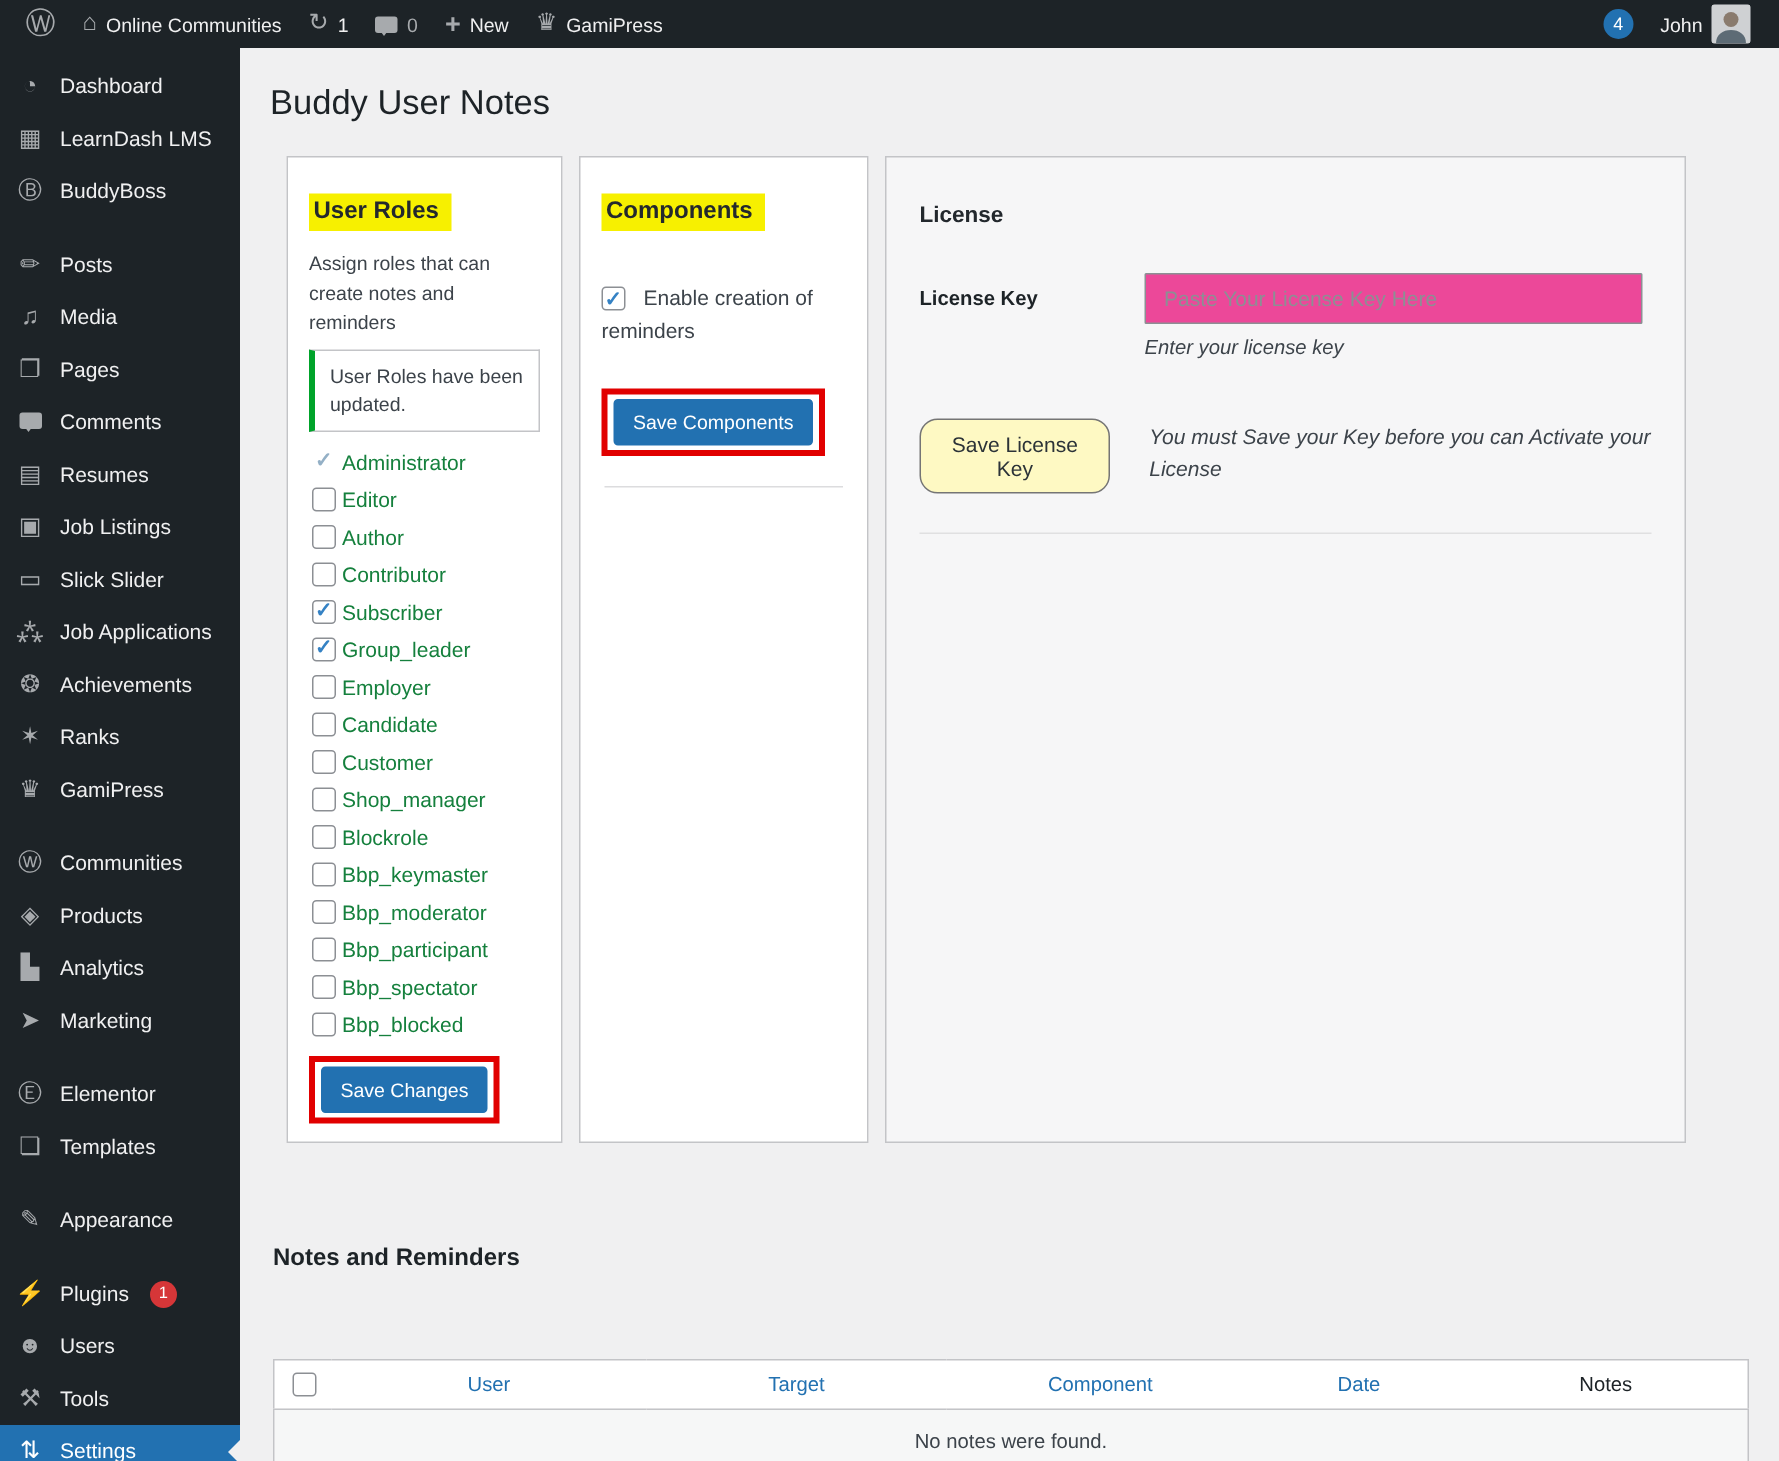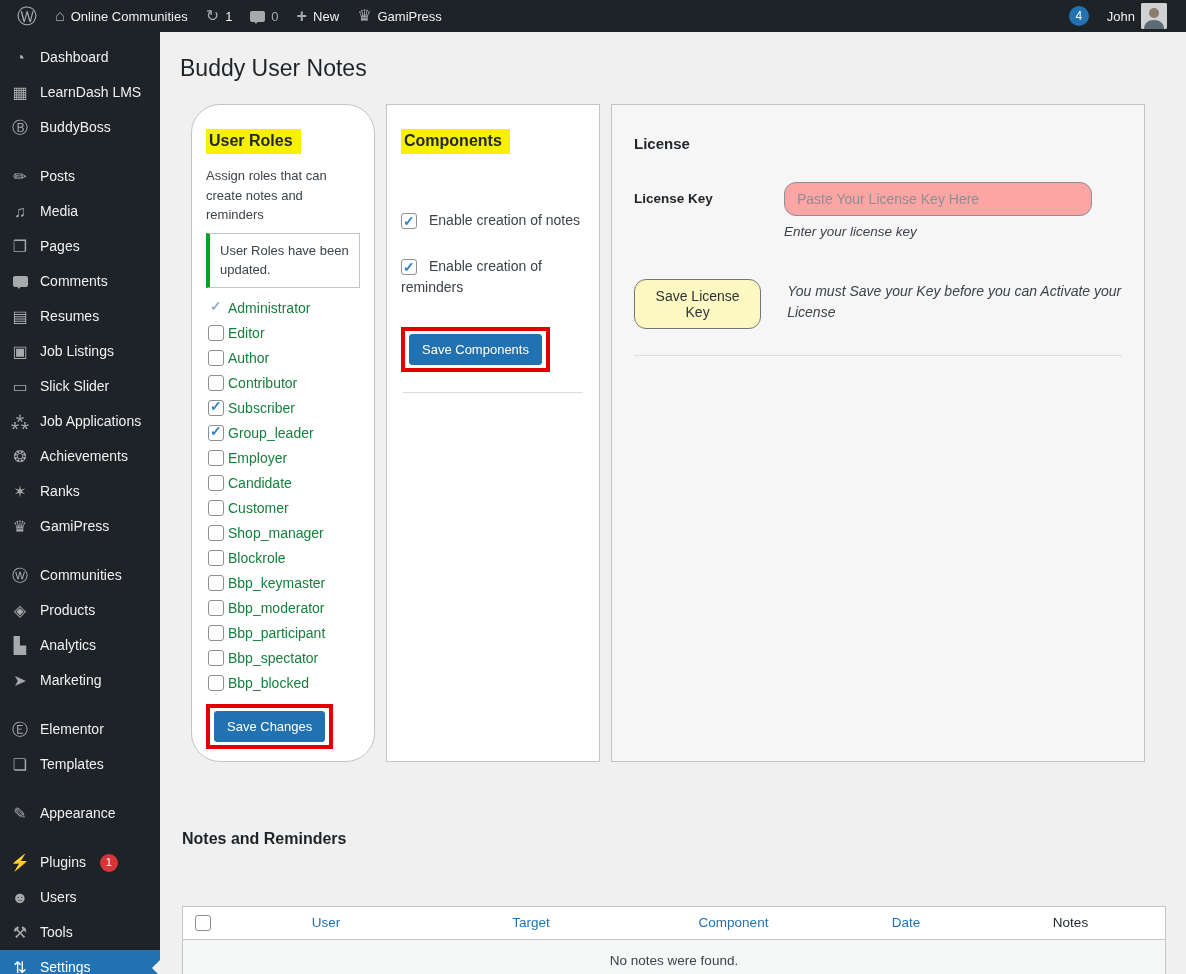--- a/index.html
+++ b/index.html
@@ -51,22 +51,22 @@
     font-size:11px; padding:0 5px; margin-left:4px;
   }
   .submenu { background:#2c3338; padding:8px 0 30px; margin-top:-14px; }
 
   
   .content { margin:32px 0 0 160px; padding:23px 20px 0 20px; width:1026px; }
   h1.page-title { font-size:23px; font-weight:400; margin:0 0 22px 0; color:#1d2327; }
 
   .panels { display:flex; gap:11px; margin-left:11px; align-items:stretch; }
   .panel { background:#fff; border:1px solid #c3c4c7; padding:12px 14px; min-height:617px; }
-  .panel-roles { width:184px;border-radius:29px; }
-  .panel-components { width:214px; }
+  .panel-roles { width:184px; }
+  .panel-components { width:193px; }
   .panel-license { width:534px; background:#f6f6f7; padding:16px 22px; }
 
   .panel-title {
     display:inline-block; font-size:16px; font-weight:600; color:#23282d;
     background:#f7f000; padding:3px 8px 4px 3px; margin:12px 0 10px;
   }
   .panel-desc { font-size:13px; color:#3c434a; line-height:1.5; margin:2px 0 8px; }
   .notice {
     background:#fff; border:1px solid #c3c4c7; border-left:4px solid #00a32a;
     padding:7px 10px; font-size:13px; color:#3c434a; margin-bottom:12px; line-height:1.5;
@@ -94,22 +94,22 @@
 
   .component-opt { margin:24px 0; font-size:14px; color:#3c434a; line-height:1.55; }
   .component-opt .checkbox { margin-right:12px; }
   .divider { border:0; border-top:1px solid #dcdcde; margin:20px 2px; }
 
   .license-title { font-size:15px; font-weight:600; color:#23282d; margin:14px 0 30px; }
   .license-row { display:flex; align-items:flex-start; }
   .license-label { width:150px; font-weight:700; font-size:13.5px; padding-top:9px; color:#1d2327; }
   .license-field-wrap { flex:1; }
   .license-input {
-    width:308px; height:34px; border:1px solid #8c8f94; border-radius:12px;
-    padding:0 12px; font-size:14px; font-family:inherit; color:#2c3338; background:#fca5a5;
+    width:332px; height:34px; border:1px solid #8c8f94; border-radius:1px;
+    padding:0 12px; font-size:14px; font-family:inherit; color:#2c3338; background:#ec4899;
   }
   .license-input::placeholder { color:#8c8f94; opacity:1; }
   .license-hint { font-style:italic; font-size:13.5px; color:#3c434a; margin-top:8px; }
   .license-actions { display:flex; align-items:flex-start; margin-top:40px; }
   .btn-secondary {
     background:#fef9c3; border:1px solid #757575; border-radius:12px; color:#2c3338;
     font-family:inherit; font-size:14px; padding:8px 14px; cursor:pointer;
   }
   .license-note { font-style:italic; font-size:14px; color:#3c434a; margin-left:26px; max-width:355px; line-height:1.5; padding-top:2px; }
   .license-divider { border:0; border-top:1px solid #e0e0e1; margin:26px 0; }
@@ -368,23 +368,20 @@
         <span>Bbp_blocked</span>
       </div>
 
       <div class="annotation">
         <button class="btn-primary">Save Changes</button>
       </div>
     </div>
 
     <div class="panel panel-components">
       <div class="panel-title">Components</div>
-      <div class="component-opt" style="margin-top:46px;">
-        <span class="checkbox checked"></span><span>Enable creation of notes</span>
-      </div>
       <div class="component-opt">
         <span class="checkbox checked"></span><span>Enable creation of reminders</span>
       </div>
       <div class="annotation">
         <button class="btn-primary">Save Components</button>
       </div>
       <hr class="divider">
     </div>
 
     <div class="panel panel-license">

